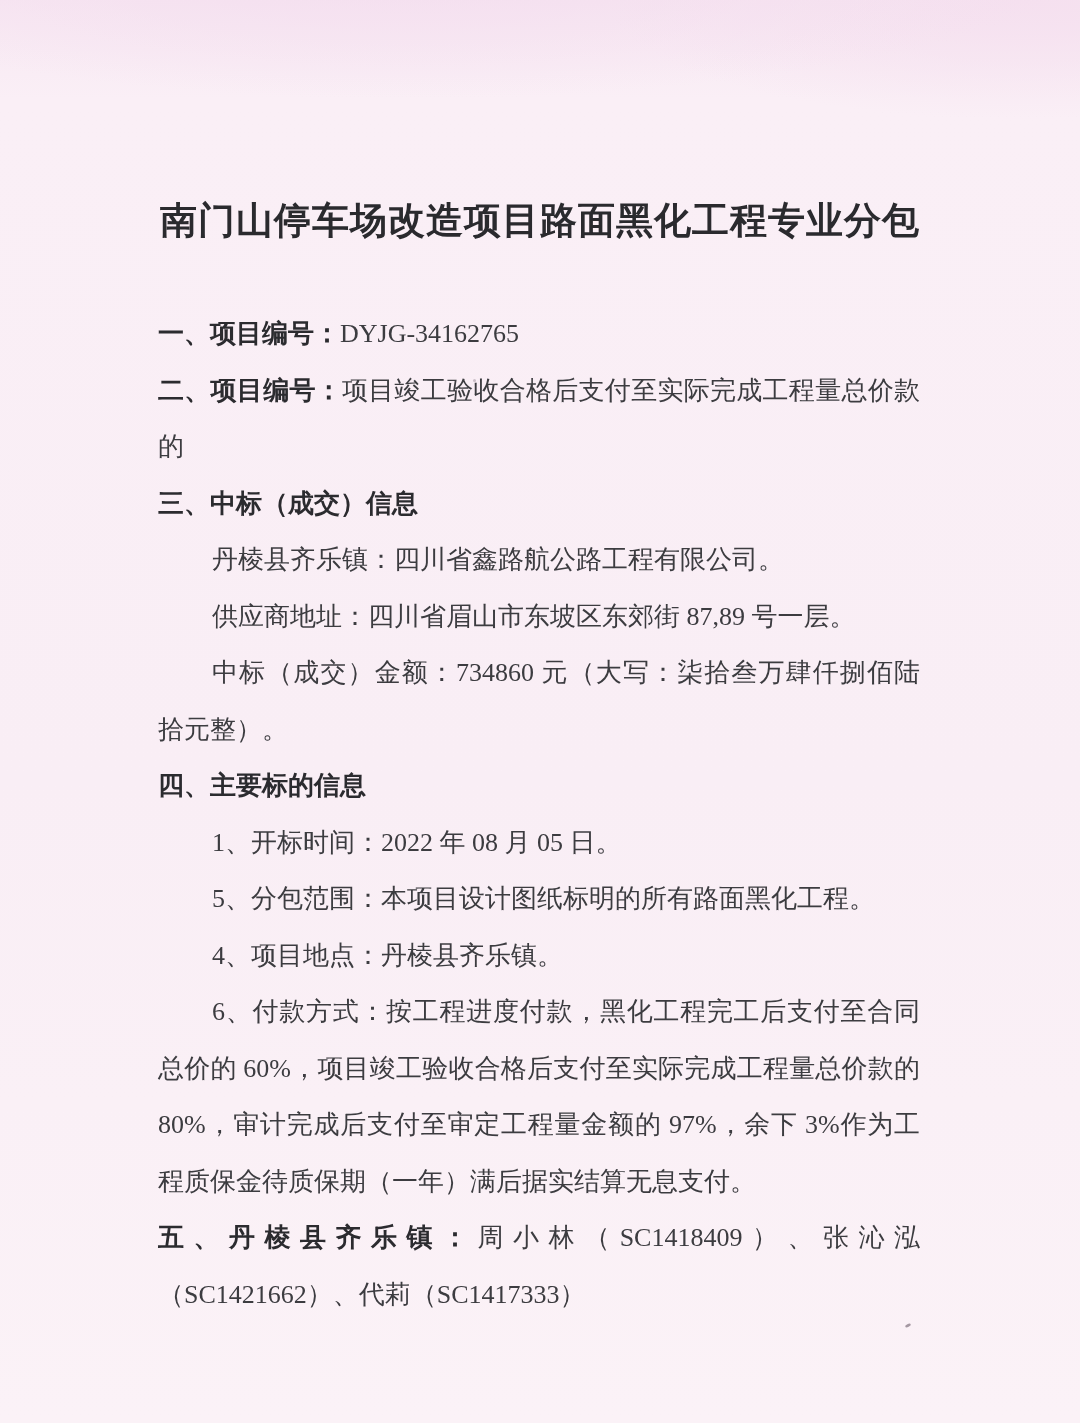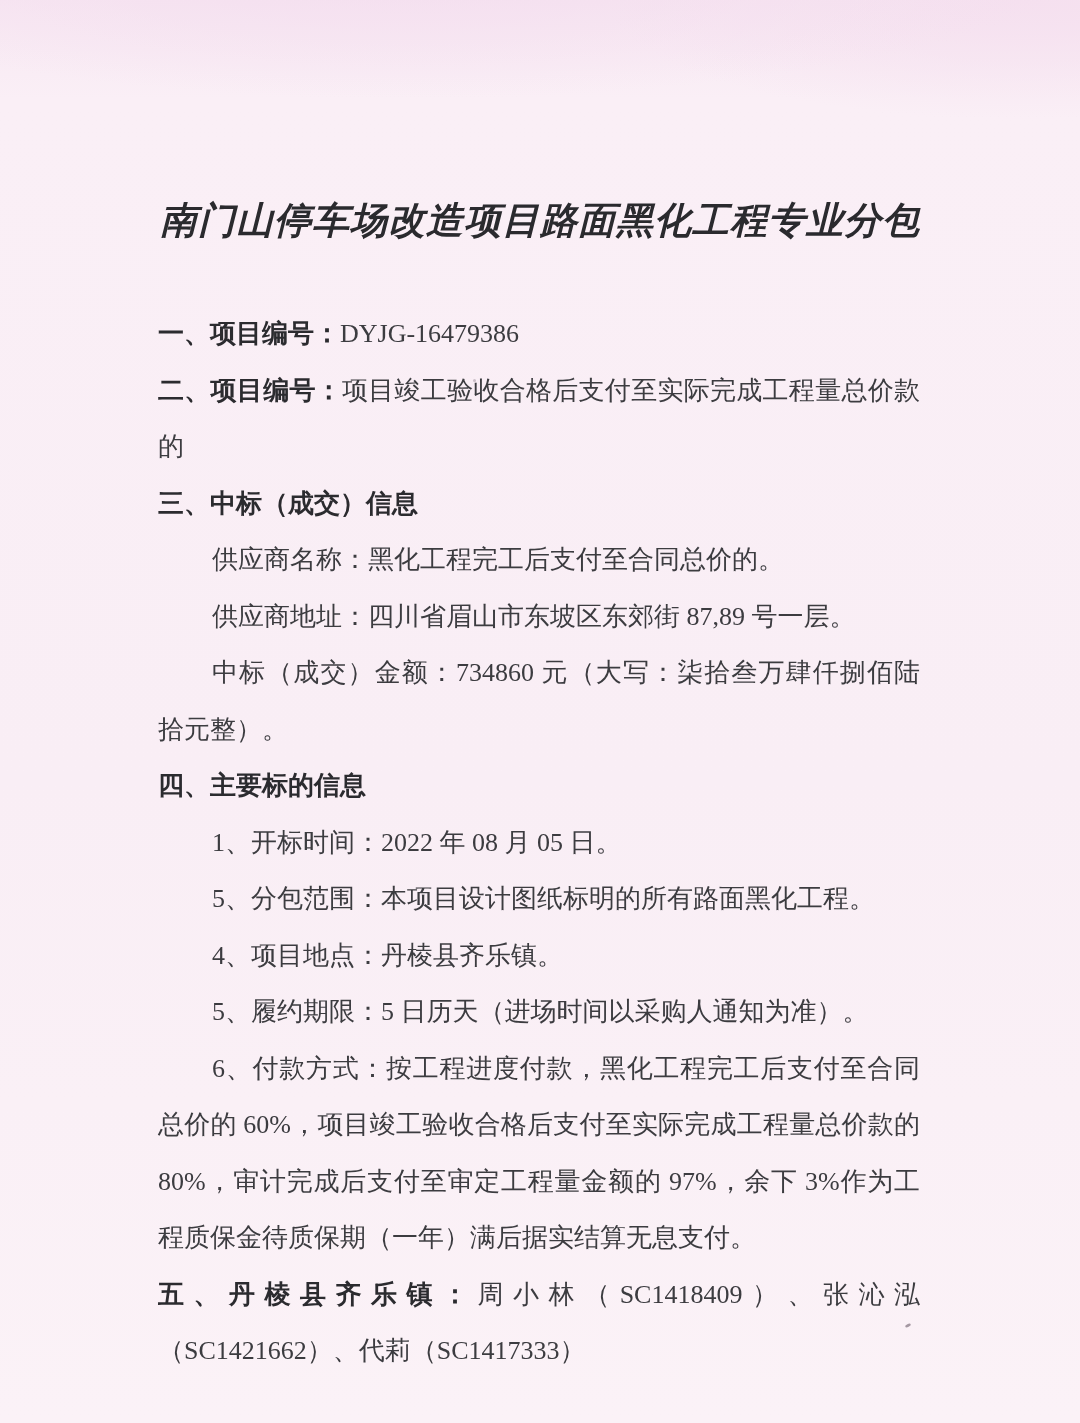--- a/index.html
+++ b/index.html
@@ -15,21 +15,20 @@
     font-family: "Liberation Serif", "DejaVu Serif", serif;
     color: #3c3c40;
   }
   .title-block { padding-top: 192px; text-align: center; }
   .title-line {
     font-size: 37px;
     line-height: 57px;
     font-weight: 700;
     letter-spacing: 1px;
     color: #2a2a2e;
-    font-style: italic;
   }
   .doc-body { margin: 57px 160px 0 158px; }
   .doc-body p {
     margin: 0;
     font-size: 26px;
     line-height: 56.5px;
     text-align: justify;
     color: #3c3c40;
   }
   p.ind { text-indent: 54px; }
@@ -47,42 +46,41 @@
 <body>
 
 <div class="sheet">
 
   <div class="title-block">
     <div class="title-line">南门山停车场改造项目路面黑化工程专业分包</div>
   </div>
 
   <div class="doc-body">
 
-    <p class="sec"><span class="b">一、项目编号：</span><span>DYJG-16479386</span></p>
+    <p class="sec"><span class="b">一、项目编号：</span><span>DYJG-34162765</span></p>
 
     <p class="sec"><span class="b">二、项目编号：</span><span>项目竣工验收合格后支付至实际完成工程量总价款的</span></p>
 
     <p class="sec"><span class="b">三、中标（成交）信息</span><span></span></p>
 
-    <p class="ind"><span>供应商名称：黑化工程完工后支付至合同总价的。</span></p>
+    <p class="ind"><span>丹棱县齐乐镇：四川省鑫路航公路工程有限公司。</span></p>
 
     <p class="ind"><span>供应商地址：四川省眉山市东坡区东郊街 87,89 号一层。</span></p>
 
     <p class="ind"><span>中标（成交）金额：734860 元（大写：柒拾叁万肆仟捌佰陆拾元整）。</span></p>
 
     <p class="sec"><span class="b">四、主要标的信息</span><span></span></p>
 
     <p class="ind"><span>1、开标时间：2022 年 08 月 05 日。</span></p>
 
 
     <p class="ind"><span>5、分包范围：本项目设计图纸标明的所有路面黑化工程。</span></p>
 
     <p class="ind"><span>4、项目地点：丹棱县齐乐镇。</span></p>
 
-    <p class="ind"><span>5、履约期限：5 日历天（进场时间以采购人通知为准）。</span></p>
 
     <p class="ind"><span>6、付款方式：按工程进度付款，黑化工程完工后支付至合同总价的 60%，项目竣工验收合格后支付至实际完成工程量总价款的 80%，审计完成后支付至审定工程量金额的 97%，余下 3%作为工程质保金待质保期（一年）满后据实结算无息支付。</span></p>
 
     <p class="sec"><span class="b">五、丹棱县齐乐镇：</span><span>周小林（SC1418409）、张沁泓（SC1421662）、代莉（SC1417333）</span></p>
 
   </div>
 
   <div class="speck speck-1"></div>
   <div class="speck speck-2"></div>
 

